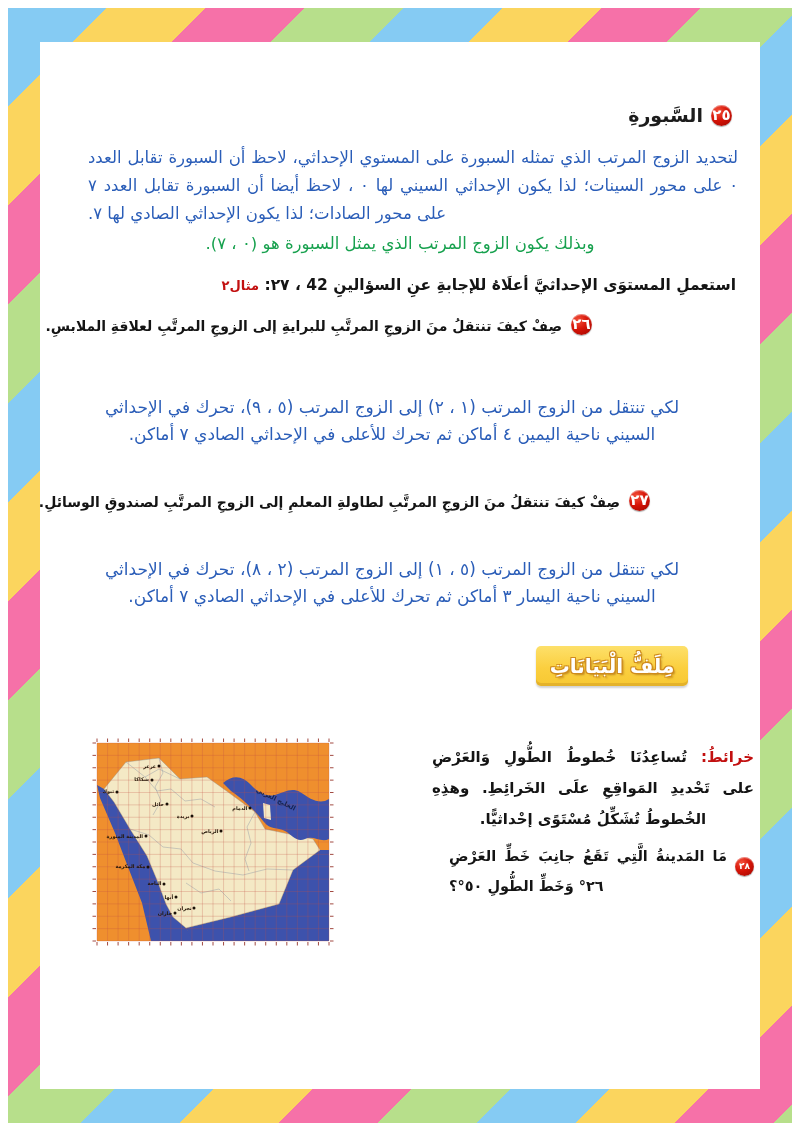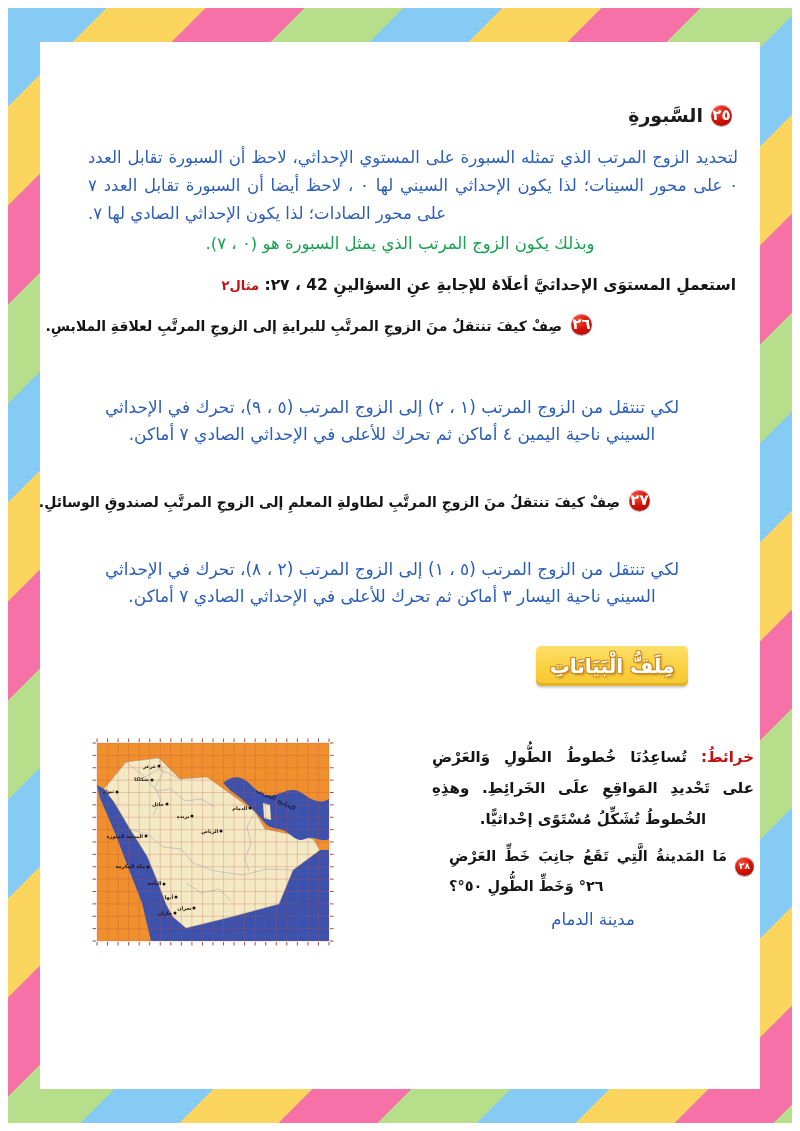--- a/index.html
+++ b/index.html
@@ -131,21 +131,20 @@
   <div class="maps-col">
     <p class="maps-intro">
       <span class="keyword">خرائطُ:</span>
       <span>تُساعِدُنَا خُطوطُ الطُّولِ وَالعَرْضِ على تَحْديدِ المَواقِعِ علَى الخَرائِطِ. وهذِهِ الخُطوطُ تُشَكِّلُ مُسْتَوًى إحْداثيًّا.</span>
     </p>
     <div class="q28-row">
       <span class="badge">٢٨</span>
       <span class="q28-text">مَا المَدينةُ الَّتِي تَقَعُ جانِبَ خَطِّ العَرْضِ ٢٦° وَخَطِّ الطُّولِ ٥٠°؟</span>
     </div>
   </div>
-  <div class="ans28">مدينة الدمام</div>
 
   <div class="map-wrap">
     <svg id="map-svg" width="246" height="212" viewBox="0 0 246 212">
       <rect x="0" y="0" width="246" height="212" fill="#ffffff"></rect>
       <g transform="translate(7,7)">
         <rect width="232" height="198" fill="#EF8F2E"></rect>
 
         <path fill="#3D52AC" d="M0,42 L7,46 L17,59 L33,86 L50,113 L60,137 L69,161 L76,174 L89,185 L98,198 L54,198 L45,160 L31,124 L18,90 L3,55 Z"></path>
 
         <path fill="#3D52AC" d="M89,185 L134,174 L182,161 L196,127 L223,107 L232,107 L232,198 L96,198 Z"></path>

